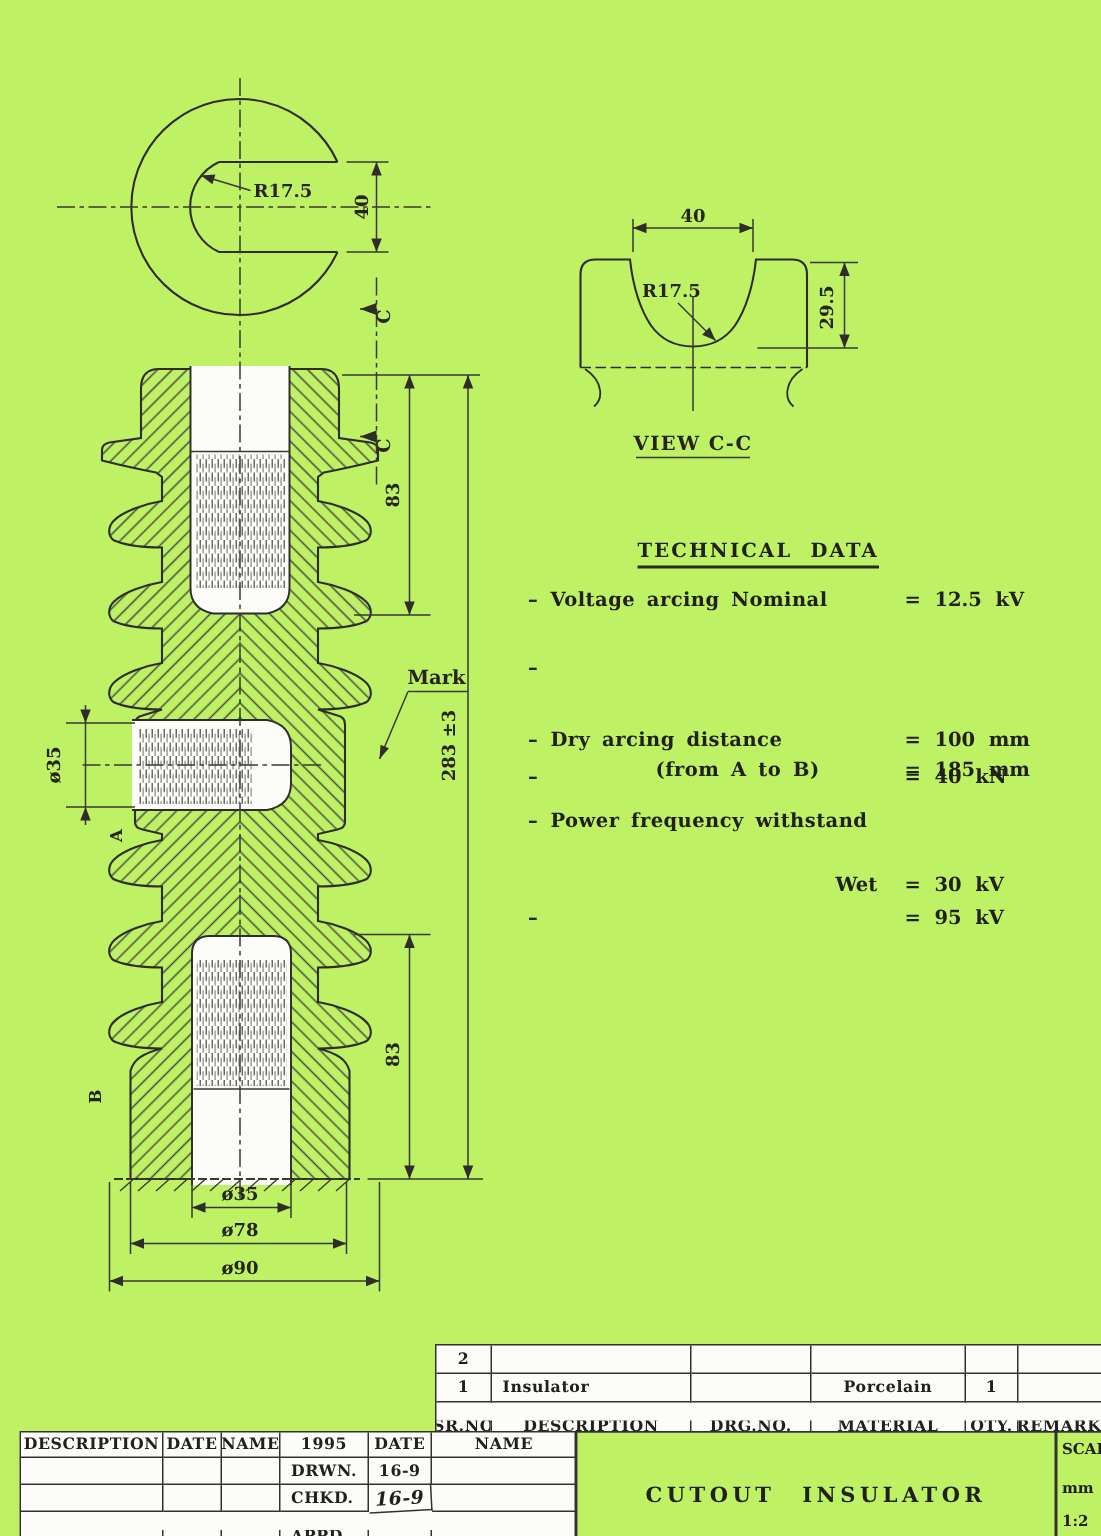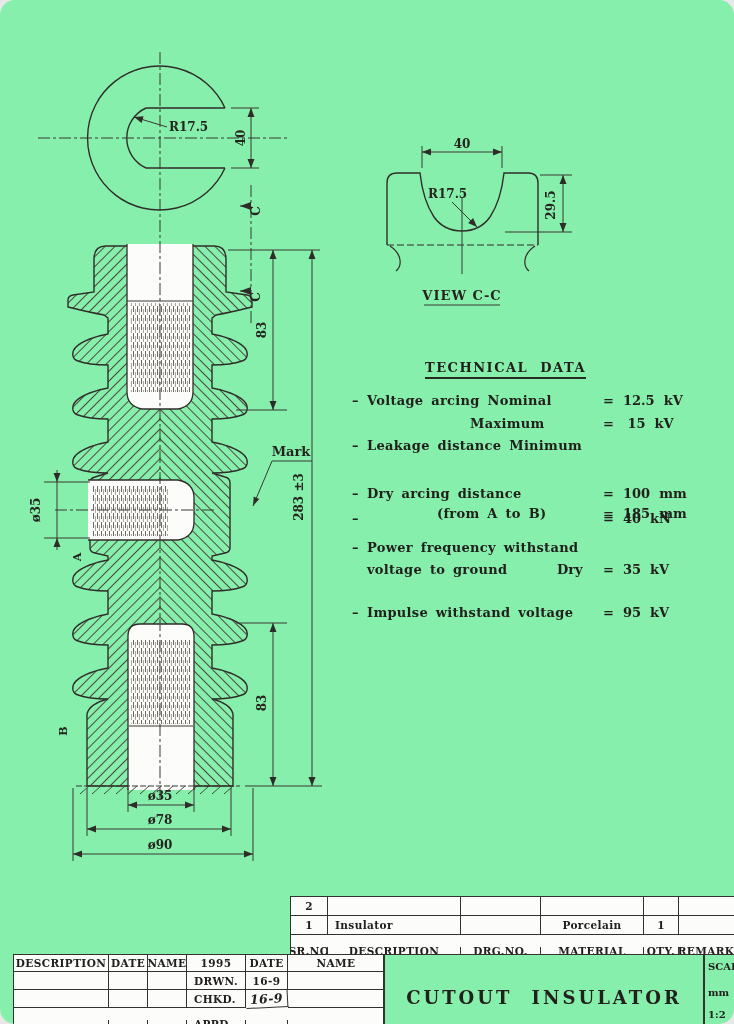--- a/index.html
+++ b/index.html
@@ -1,19 +1,19 @@
 <!DOCTYPE html>
 <html><head>
 <meta charset="utf-8">
 <style>
   :root{ --ln:#34322e; --tx:#22201d; }
   html,body{margin:0;padding:0;}
   body{background:#e8e8e8;}
-  .page{position:relative;width:734px;height:1024px;background:#86efac;overflow:hidden;
-        font-family:"DejaVu Serif",serif;color:var(--tx);border-radius:15px;}
+  .page{position:relative;width:734px;height:1024px;background:#bef264;overflow:hidden;
+        font-family:"DejaVu Serif",serif;color:var(--tx);}
   svg text{font-family:"DejaVu Serif",serif;font-weight:bold;fill:#26241f;}
 
   
   .tech{position:absolute;left:345px;top:358px;width:372px;height:280px;font-weight:bold;font-size:13px;}
   .tech-title{position:absolute;left:80px;top:2px;letter-spacing:1.5px;word-spacing:6px;
               border-bottom:2px solid #2b2924;padding-bottom:2px;}
   .trow{position:absolute;left:0;width:372px;height:20px;white-space:nowrap;}
   .trow .b{position:absolute;left:7px;}
   .trow .lbl{position:absolute;left:22px;letter-spacing:0.3px;word-spacing:3px;}
   .trow .mid{position:absolute;left:212px;}
@@ -29,21 +29,21 @@
            border-right:1.4px solid var(--ln);border-bottom:1.4px solid var(--ln);}
   .tbl>div.nr{border-right:none;} .tbl>div.nb{border-bottom:none;margin-top:12px;}
   .tbl>div.al{justify-content:flex-start;padding-left:7px;}
   .parts{left:290px;top:896px;width:450px;height:57px;
          grid-template-columns:37px 133px 80px 103px 35px 1fr;grid-auto-rows:19px;}
   .tleft{left:13px;top:954px;width:370px;height:72px;
          grid-template-columns:95px 39px 39px 59px 42px 1fr;grid-template-rows:17px 18px 18px 1fr;}
   .hand{font-style:italic;font-size:12.5px;transform:rotate(-3deg);}
   .titlebox{position:absolute;left:383px;top:954px;width:320px;height:70px;
             border:1.4px solid var(--ln);display:flex;align-items:center;justify-content:center;}
-  .titlebox span{font-size:18px;font-weight:bold;letter-spacing:3px;word-spacing:10px;margin-top:14px;}
+  .titlebox span{font-size:14px;font-weight:bold;letter-spacing:3px;word-spacing:10px;margin-top:14px;}
   .scalebox{position:absolute;left:703px;top:954px;width:48px;height:70px;border:1.4px solid var(--ln);}
   .scalebox div{position:absolute;left:4px;font-size:10px;font-weight:bold;white-space:nowrap;}
   .sc1{top:6px;} .sc2{top:32px;} .sc3{top:54px;}
 </style>
 </head>
 <body>
 
 <div class="page">
 
   <svg width="734" height="896" viewBox="0 0 734 896" style="position:absolute;left:0;top:0;">
@@ -158,28 +158,22 @@
     <text x="462" y="300" font-size="13" text-anchor="middle" letter-spacing="1">VIEW C-C</text>
   </svg>
 
   <div class="tech">
     <div class="tech-title">TECHNICAL DATA</div>
     <div class="trow tr0">
         <span class="b">–</span>
         <span class="lbl">Voltage arcing Nominal</span>
         <span class="val">=  12.5  kV</span>
       </div>
-    <div class="trow tr1">
-        <span class="b"></span>
-        <span class="lbl">Maximum</span>
-        <span class="val">=   15  kV</span>
-      </div>
     <div class="trow tr2">
         <span class="b">–</span>
-        <span class="lbl">Leakage distance Minimum</span>
         <span class="val"></span>
       </div>
     <div class="trow tr3">
         <span class="b"></span>
         <span class="lbl">(from A to B)</span>
         <span class="val">=  185  mm</span>
       </div>
     <div class="trow tr4">
         <span class="b">–</span>
         <span class="lbl">Dry arcing distance</span>
@@ -187,29 +181,27 @@
       </div>
     <div class="trow tr5">
         <span class="b">–</span>
         <span class="val">=  40  kN</span>
       </div>
     <div class="trow tr6">
         <span class="b">–</span>
         <span class="lbl">Power frequency withstand</span>
         <span class="val"></span>
       </div>
-    <div class="trow tr7">
+    <div class="trow tr8">
         <span class="b"></span>
-        <span class="lbl">voltage to ground</span>
-        <span class="mid">Dry</span>
-        <span class="val">=  35  kV</span>
+        <span class="mid">Wet</span>
+        <span class="val">=  30  kV</span>
       </div>
     <div class="trow tr9">
         <span class="b">–</span>
-        <span class="lbl">Impulse withstand voltage</span>
         <span class="val">=  95  kV</span>
       </div>
   </div>
 
   <div class="tbl parts">
     <div>2</div>
     <div class="al"></div>
     <div></div>
     <div></div>
     <div></div>

